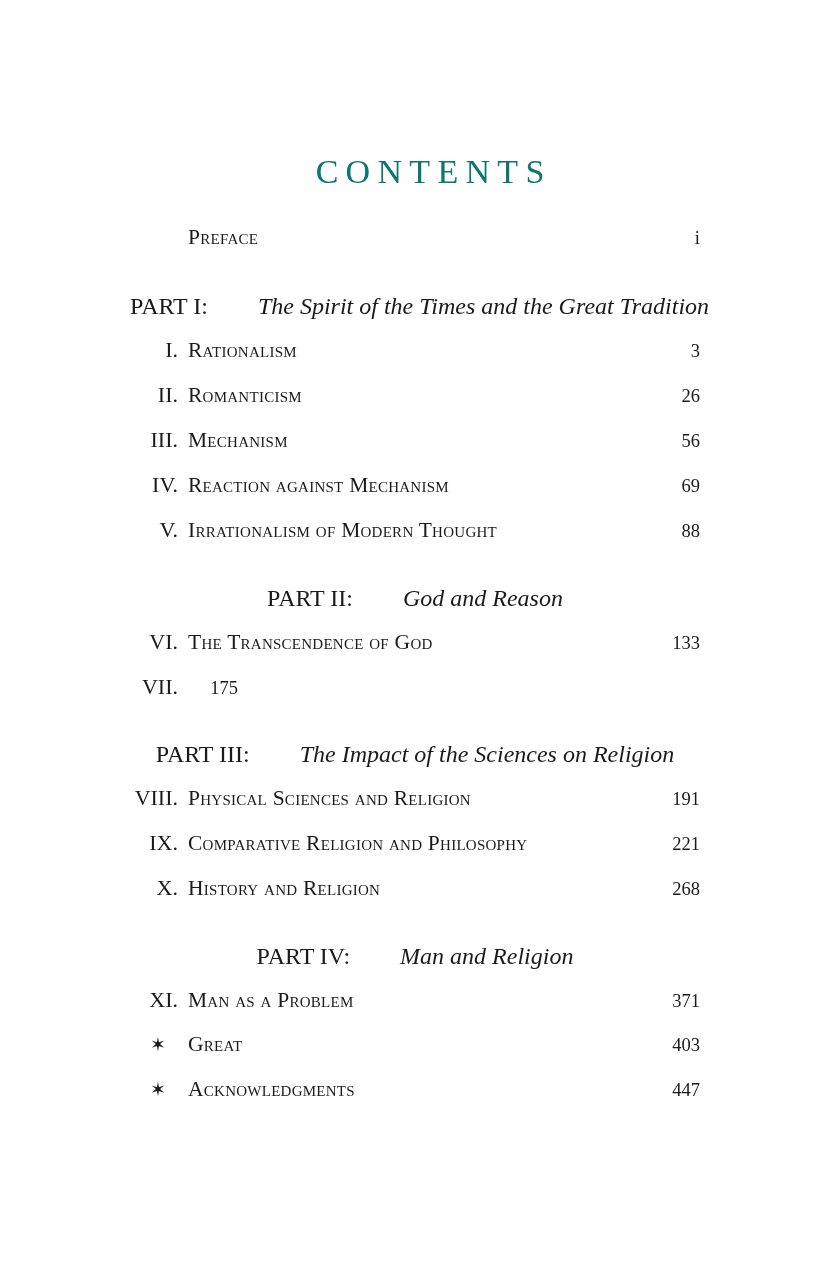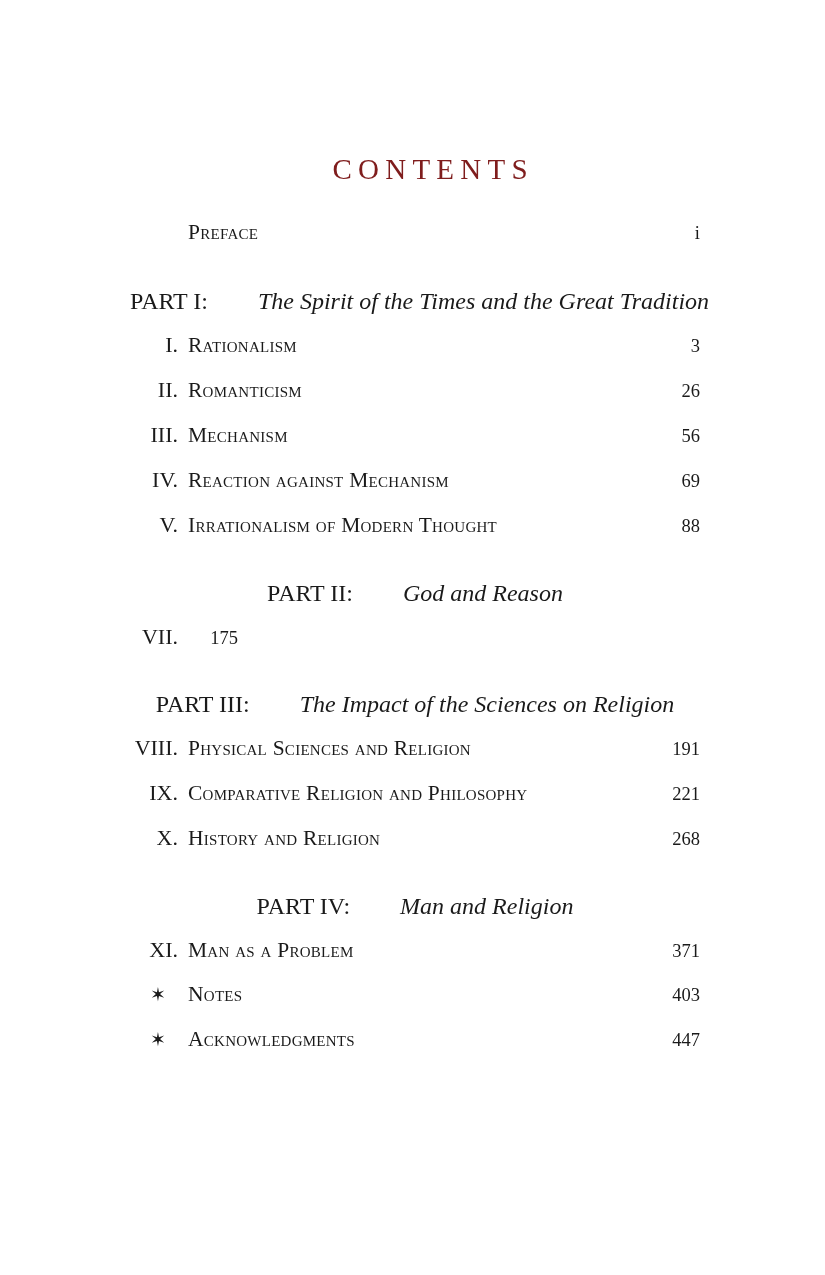--- a/index.html
+++ b/index.html
@@ -25,28 +25,28 @@
   .toc-wrap {
     position: absolute;
     left: 122px;
     top: 155px;
     width: 578px;   
   }
 
   
   .toc-title {
     text-align: center;
-    font-size: 29px;
+    font-size: 34px;
     letter-spacing: 0.215em;
     text-indent: 0.215em;
     font-weight: 400;
     line-height: 1.0;
     margin: 0 0 38px 0;
     padding-left: 38px; 
-    color: #7f1d1d;
+    color: #0f766e;
   }
 
   
   .row {
     display: flex;
     align-items: baseline;
     width: 100%;
     height: 45px;
   }
 
@@ -163,20 +163,25 @@
     <div class="gap-before-p2"></div>
 
     <div class="row part">
       <span style="flex:1 1 auto; ">
         <span class="part-label">PART II:</span>
         <span class="part-name"> God and Reason</span>
       </span>
     </div>
 
     <div class="row">
+      <span class="num">VI.</span>
+      <span class="title">The Transcendence of God</span>
+      <span class="pageno">133</span>
+    </div>
+    <div class="row">
       <span class="num">VII.</span>
       <span class="pageno">175</span>
     </div>
 
     <div class="gap-before-p3"></div>
 
     <div class="row part">
       <span style="flex:1 1 auto; text-align:center;">
         <span class="part-label">PART III:</span>
         <span class="part-name"> The Impact of the Sciences on Religion</span>
@@ -209,21 +214,21 @@
     </div>
 
     <div class="row">
       <span class="num">XI.</span>
       <span class="title">Man as a Problem</span>
       <span class="pageno">371</span>
     </div>
 
     <div class="row">
       <span class="num marker">✶</span>
-      <span class="title">Notes</span>
+      <span class="title">Great</span>
       <span class="pageno">403</span>
     </div>
     <div class="row">
       <span class="num marker">✶</span>
       <span class="title">Acknowledgments</span>
       <span class="pageno">447</span>
     </div>
 
   </div>
 </div>

